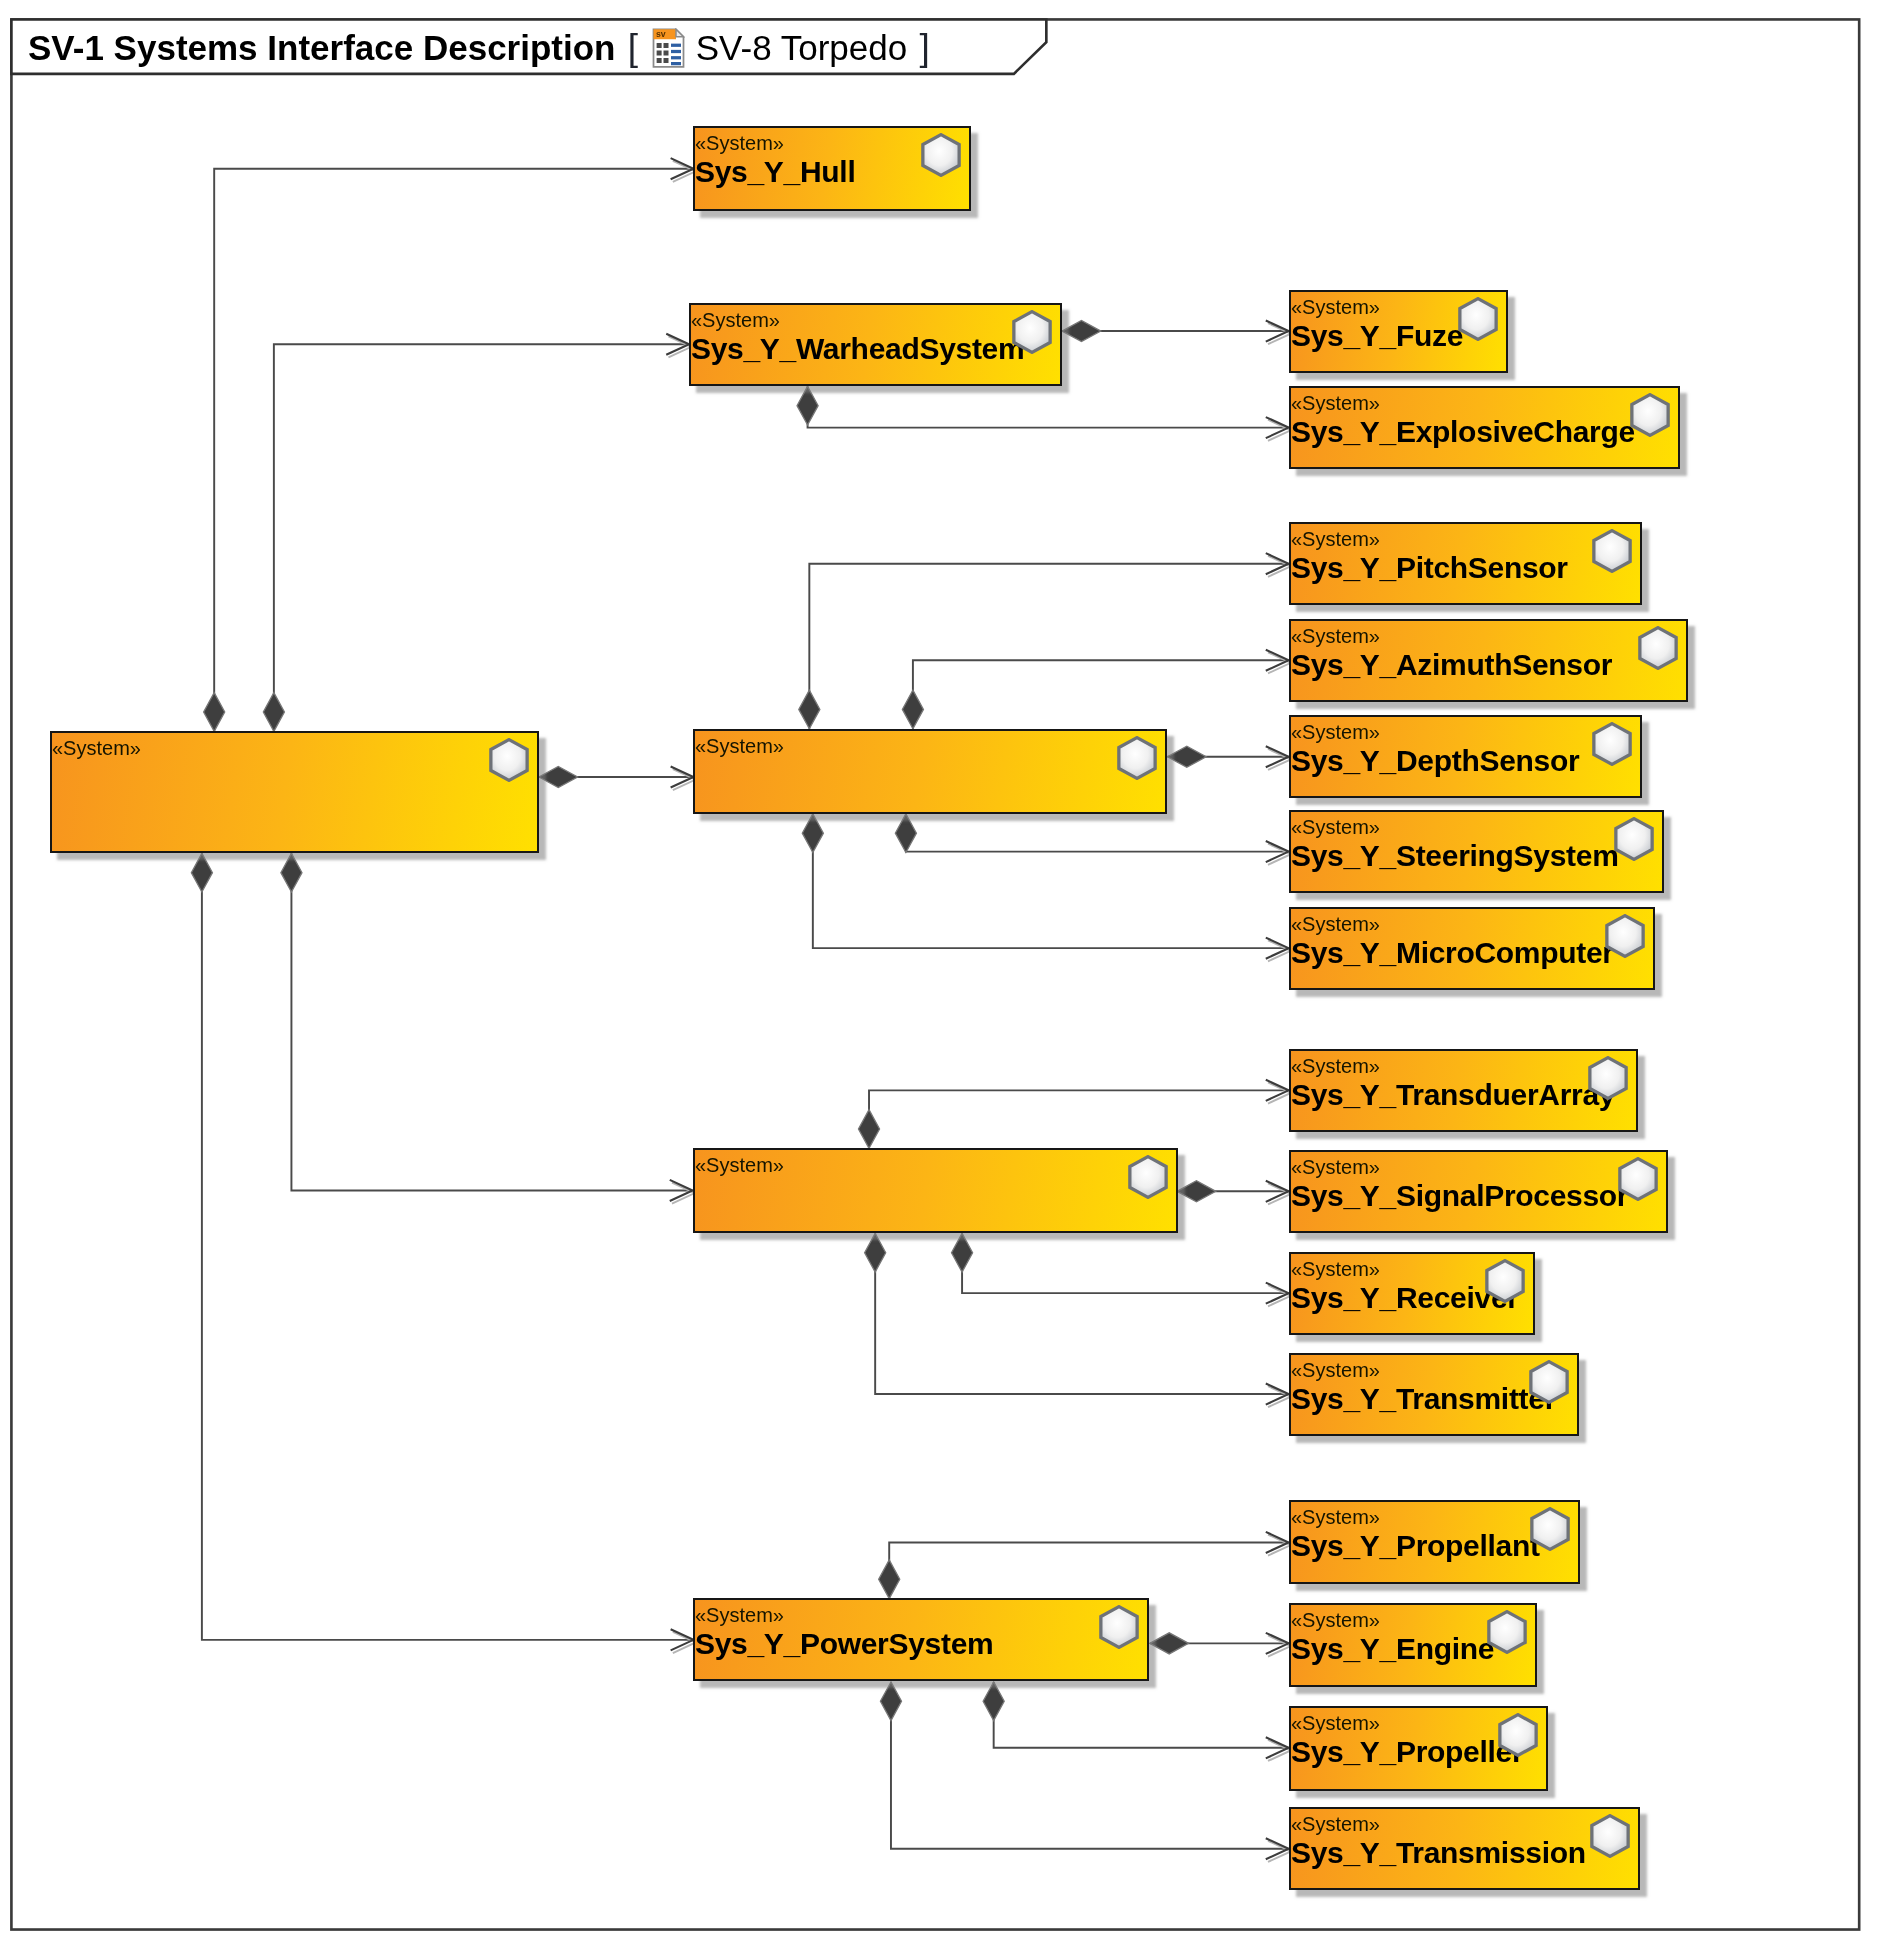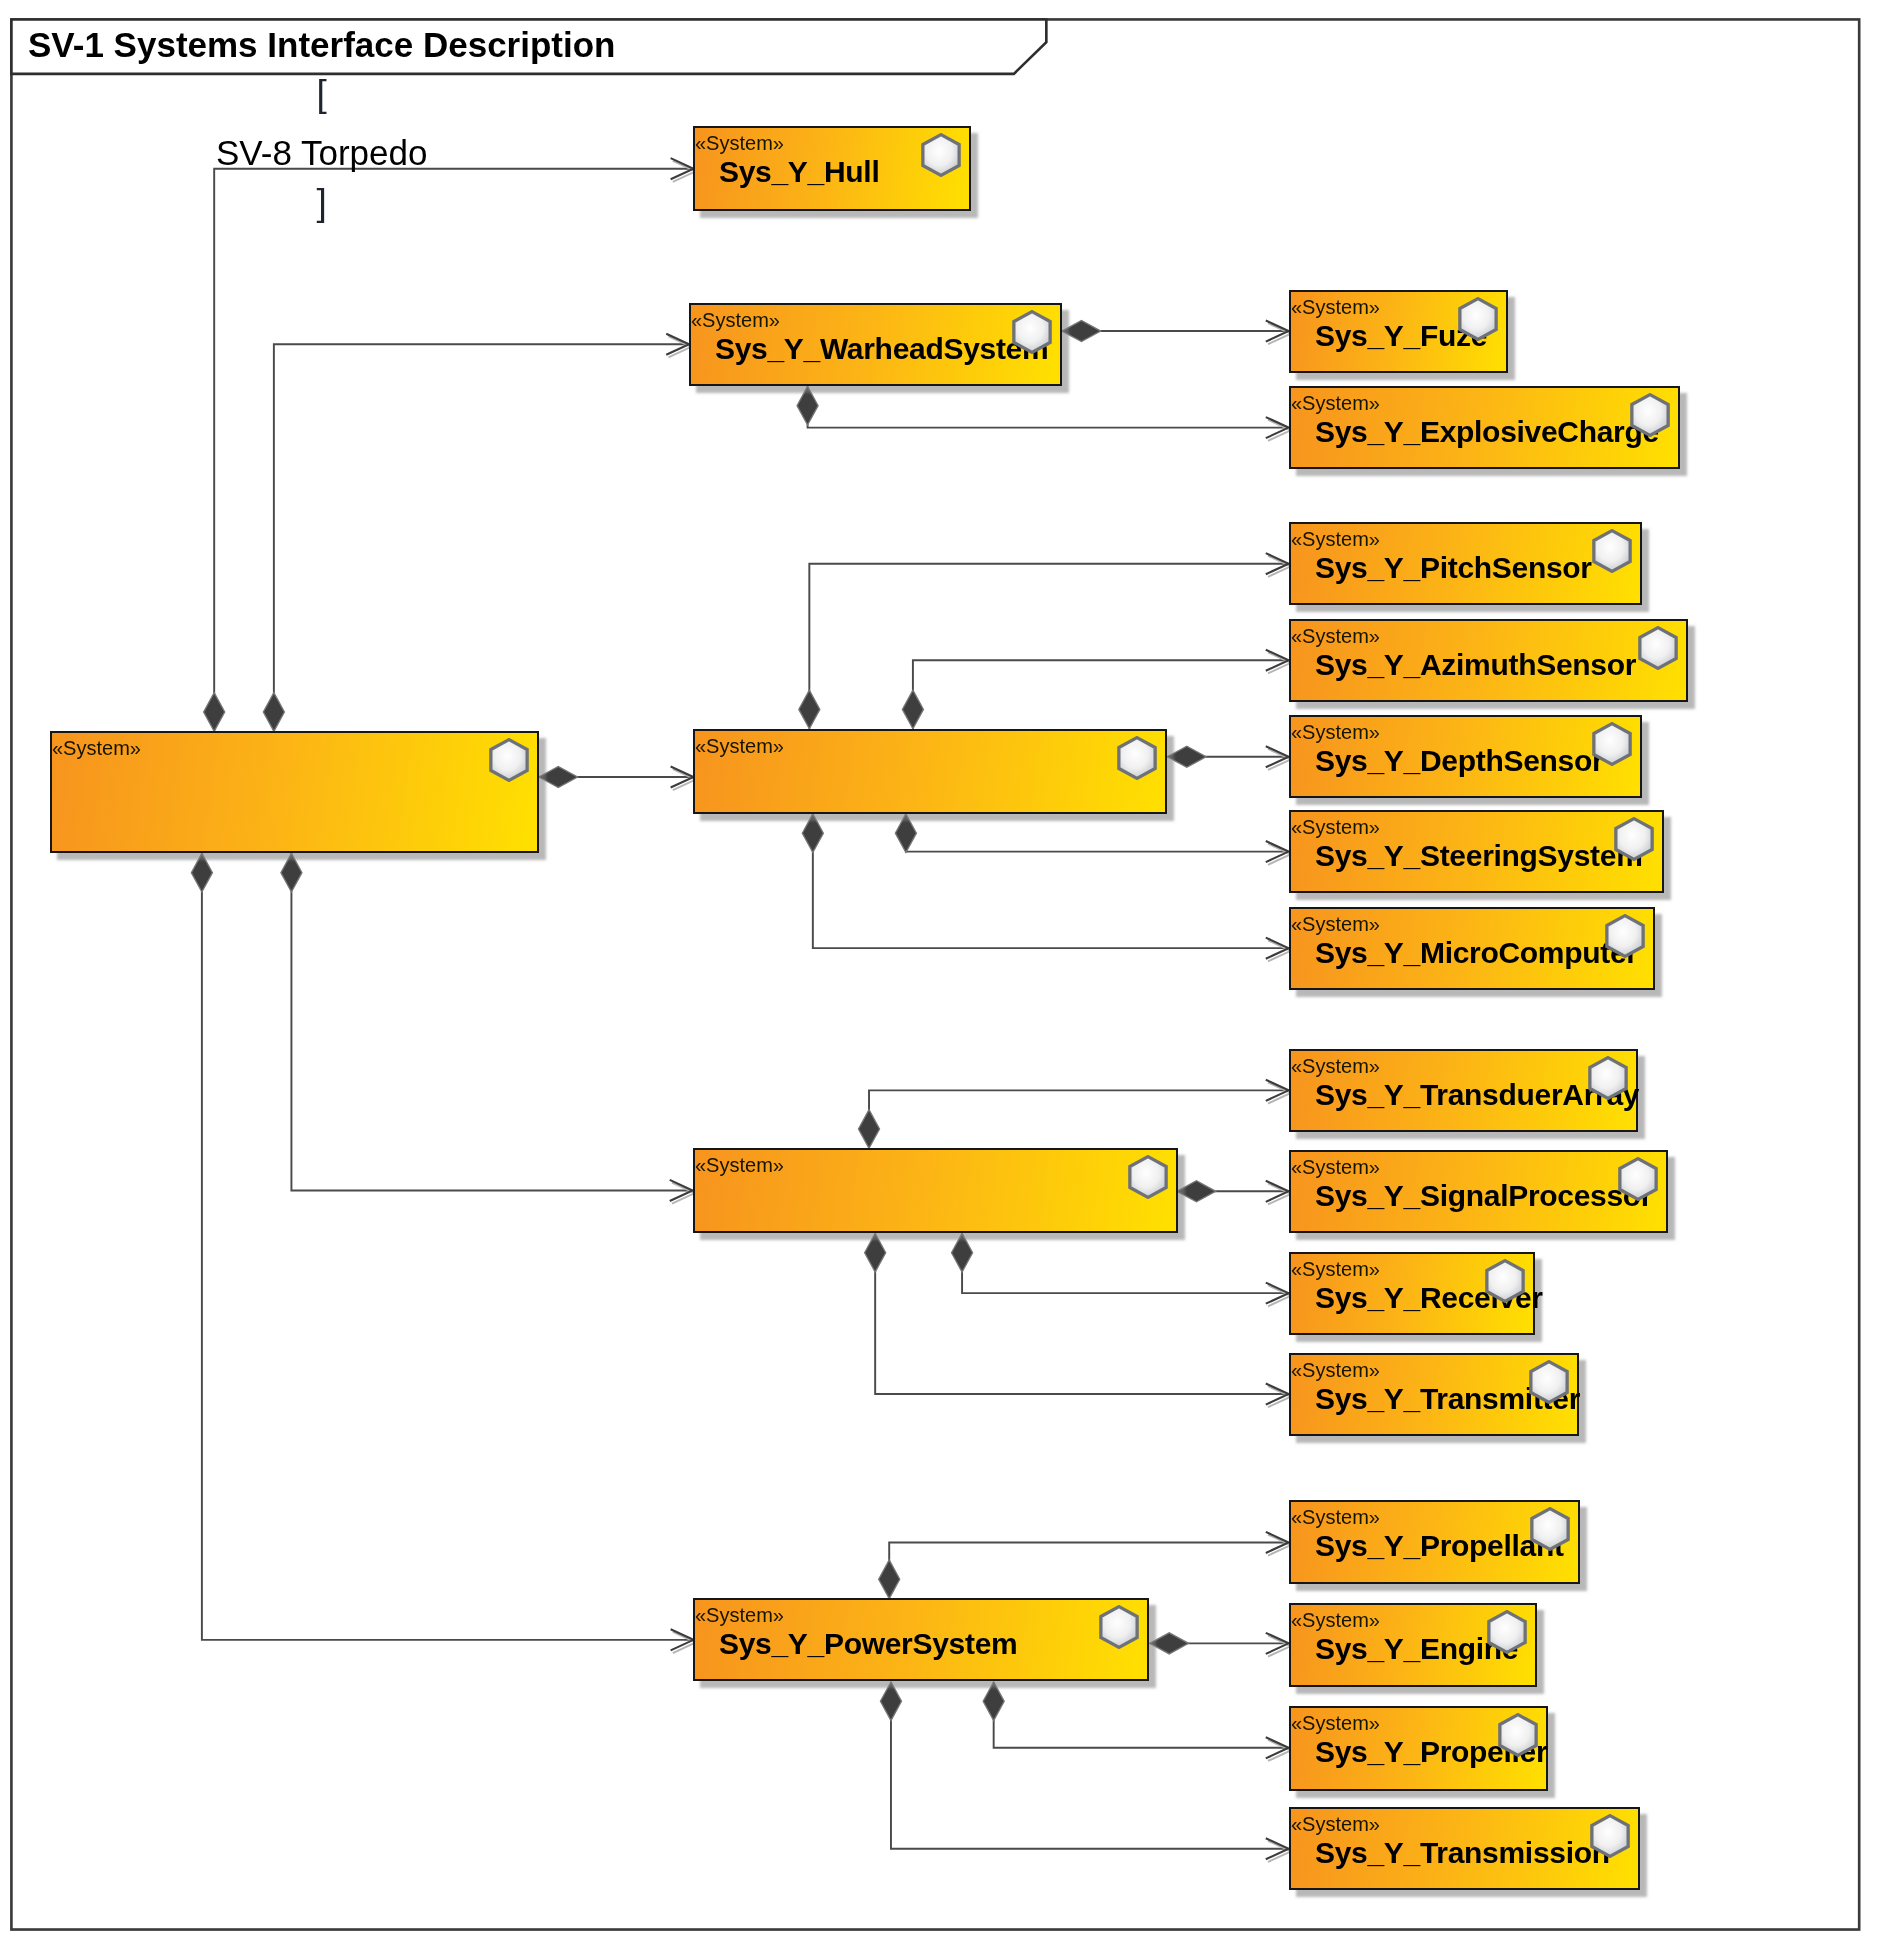--- a/index.html
+++ b/index.html
@@ -9,27 +9,27 @@
   #wire { position:absolute; left:0; top:0; }
 
   
   .node { position:absolute; box-sizing:border-box;
           background:linear-gradient(98deg,#F7941E 0%, #FCB515 48%, #FFE000 100%);
           border:2.6px solid #161616;
           box-shadow:7px 7px 2.6px rgba(125,125,125,0.55);
           }
   .stereo { font-size:20px; color:#141400; margin-top:3.5px; line-height:1.1; }
   .nname  { font-size:30px; font-weight:bold; color:#000; margin-top:1.8px;
-            white-space:nowrap; letter-spacing:-0.3px; line-height:1.15;padding-left:24px; }
+            white-space:nowrap; letter-spacing:-0.3px; line-height:1.15; }
   .node-torpedo-system .nname { font-size:33px; }
   .hex { position:absolute; top:5.3px; right:8px; width:40px; height:44px; }
 
   
   .tab-text { position:absolute; left:28px; top:24.6px; height:46px;
-              display:flex; align-items:center; gap:8.8px;flex-direction:column; }
+              display:flex; align-items:center; gap:8.8px; }
   .tab-title   { font-size:35px; font-weight:bold; color:#000; white-space:nowrap; }
   .tab-bracket { font-size:37px; color:#20242e; margin:0 3.5px; }
   .tab-name    { font-size:35px; color:#000; white-space:nowrap; }
   .tab-icon    { width:33px; height:40px; margin:0 1.8px; }
 </style>
 </head>
 <body>
 
 <div id="canvas">
 

